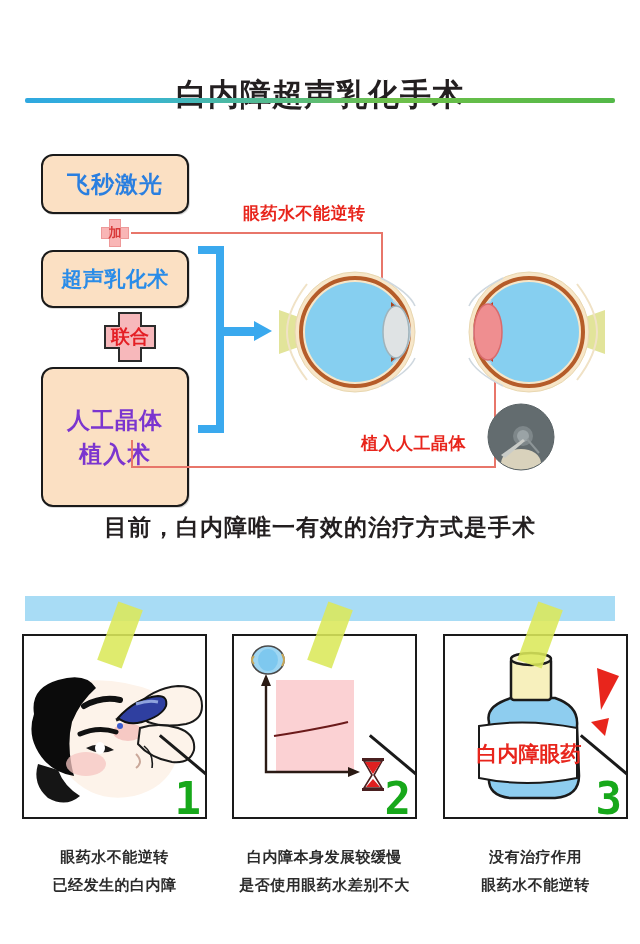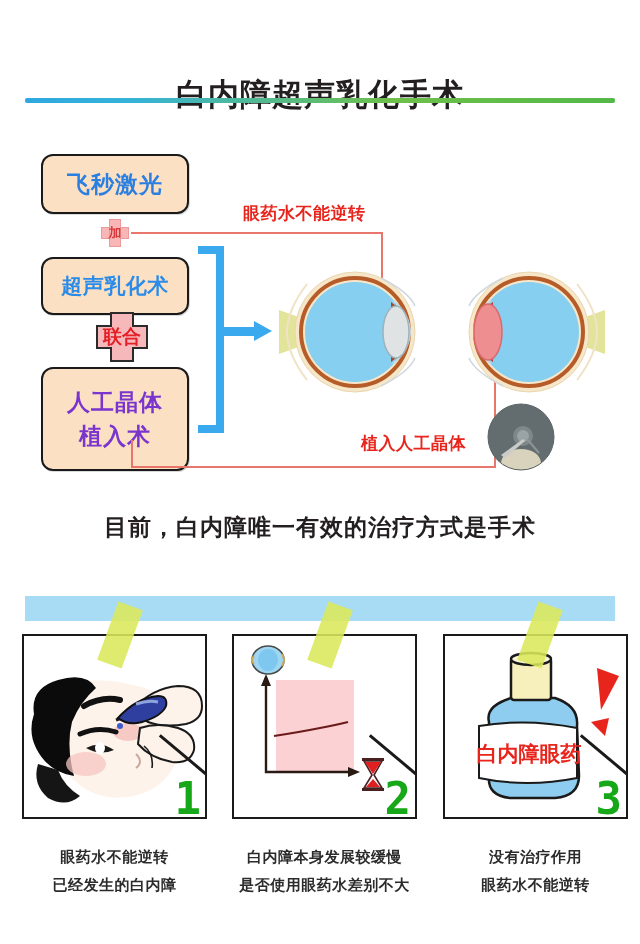--- a/index.html
+++ b/index.html
@@ -31,37 +31,37 @@
     background: #fbe0c3;
     border: 2.5px solid #1a1a1a;
     border-radius: 12px;
     display: flex; align-items: center; justify-content: center;
     text-align: center;
     font-weight: bold;
     box-shadow: 1px 1px 0 rgba(0,0,0,.15);
   }
   #box-femto { left: 41px; top: 154px; width: 148px; height: 60px; }
   #box-femto .bt { font-size: 23px; color: #2a7fe0; line-height: 26px; letter-spacing: 1px; }
-  #box-phaco { left: 41px; top: 250px; width: 148px; height: 58px; margin-top: 7px; }
+  #box-phaco { left: 41px; top: 250px; width: 148px; height: 58px; }
   #box-phaco .bt { font-size: 21px; color: #2a8ce8; line-height: 24px; letter-spacing: .5px; }
-  #box-iol { left: 41px; top: 367px; width: 148px; height: 104px; }
+  #box-iol { left: 41px; top: 367px; width: 148px; height: 140px; }
   #box-iol .bt { font-size: 23px; color: #7b35cf; line-height: 34px; letter-spacing: 1px; }
 
   
   .cross { position: absolute; }
   .cross .arm-h, .cross .arm-v { position: absolute; }
   #cross-add { left: 101px; top: 219px; width: 28px; height: 28px; }
   #cross-add .arm-h { left: 0; top: 8px; width: 28px; height: 12px; background: #f9b6b6; border: 1px solid #e99; }
   #cross-add .arm-v { left: 8px; top: 0; width: 12px; height: 28px; background: #f9b6b6; border: 1px solid #e99; }
   #cross-add .ct {
     position: absolute; left: 0; top: 0; width: 28px; height: 28px;
     display: flex; align-items: center; justify-content: center;
     font-size: 13px; font-weight: bold; color: #d93a3a; z-index: 3;
   }
-  #cross-comb { left: 96px; top: 312px; width: 52px; height: 50px; }
+  #cross-comb { left: 104px; top: 312px; width: 52px; height: 50px; }
   #cross-comb .arm-h { left: 0; top: 13px; width: 52px; height: 24px; background: #f7b8bb; border: 2px solid #2b2b2b; }
   #cross-comb .arm-v { left: 14px; top: 0; width: 24px; height: 50px; background: #f7b8bb; border: 2px solid #2b2b2b; }
   #cross-comb .inner {
     position: absolute; left: 2px; top: 15px; width: 48px; height: 20px;
     background: #f7b8bb; z-index: 2;
   }
   #cross-comb .ct {
     position: absolute; left: 0; top: 0; width: 52px; height: 50px;
     display: flex; align-items: center; justify-content: center;
     font-size: 19px; font-weight: bold; color: #e41f25; z-index: 3; letter-spacing: 0;

